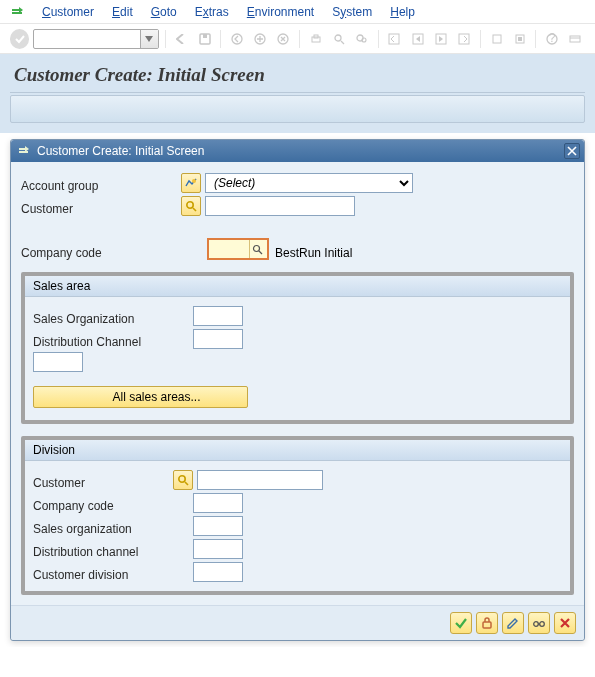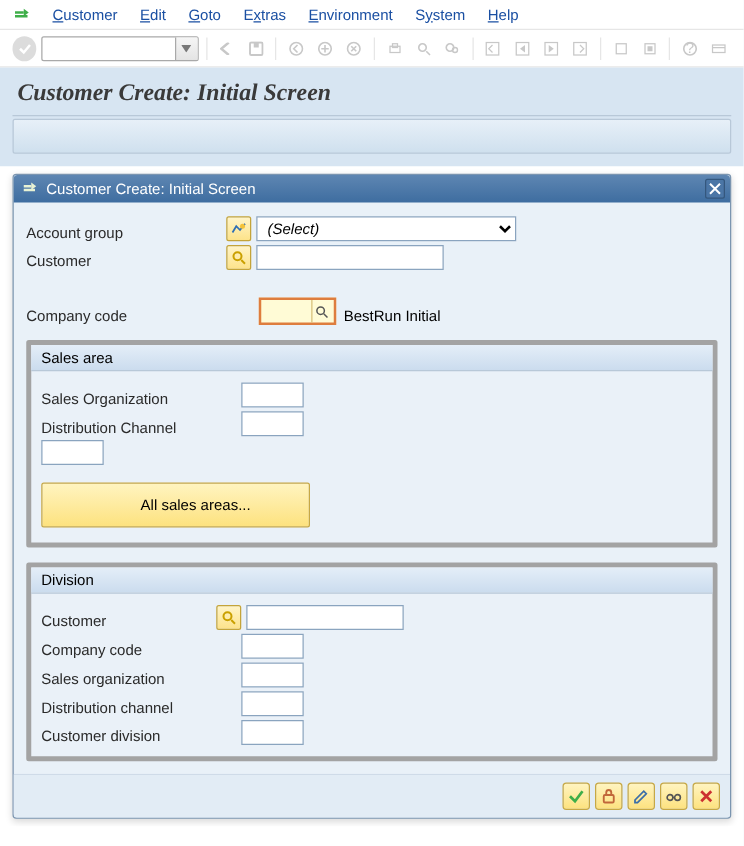--- a/index.html
+++ b/index.html
@@ -47,21 +47,21 @@
   .cc-box { display: inline-flex; align-items: center; border: 2px solid #de7d3e; background: #fffbd6; padding: 0 2px; height: 22px; }
   .cc-box input { border: none; outline: none; background: transparent; width: 38px; height: 18px; }
   .cc-box .search { width: 16px; height: 18px; display: inline-flex; align-items: center; justify-content: center; border-left:1px solid #d8c078; }
   .cc-text { margin-left: 6px; }
 
   .group { border: 4px solid #a3a3a3; border-radius: 2px; margin-top: 12px; background: #eaf1f8; }
   .group .ghdr { background: linear-gradient(#e4eef8,#cbdcee); padding: 3px 8px; border-bottom: 1px solid #b8c8d8; }
   .group .gbody { padding: 6px 8px; }
 
   .btn-bar { display: flex; gap: 18px; margin: 14px 0 6px 0; }
-  .sap-btn { flex: 0 0 215px; height: 36px; display: inline-flex; align-items: center; justify-content: center; background: linear-gradient(#fff4c0,#fde27f); border: 1px solid #c7a844; border-radius: 2px; cursor: pointer; padding-left: 32px; }
+  .sap-btn { flex: 0 0 215px; height: 22px; display: inline-flex; align-items: center; justify-content: center; background: linear-gradient(#fff4c0,#fde27f); border: 1px solid #c7a844; border-radius: 2px; cursor: pointer; padding-left: 32px; }
 
   .dlg-footer { display: flex; justify-content: flex-end; gap: 4px; padding: 6px 8px; border-top: 1px solid #cfdbe8; background: #e2ecf5; border-radius: 0 0 3px 3px; }
   .ft-btn { width: 22px; height: 22px; display: inline-flex; align-items: center; justify-content: center; border: 1px solid #c7a844; border-radius: 3px; background: linear-gradient(#fff4c0,#fde27f); }
   svg { display: block; }
 </style>
 </head>
 <body>
 
 <div class="menubar">
   <span class="corner-icon">

